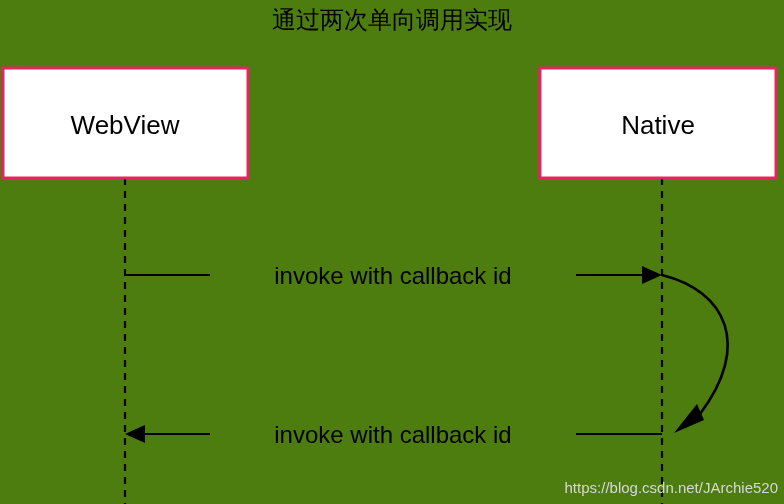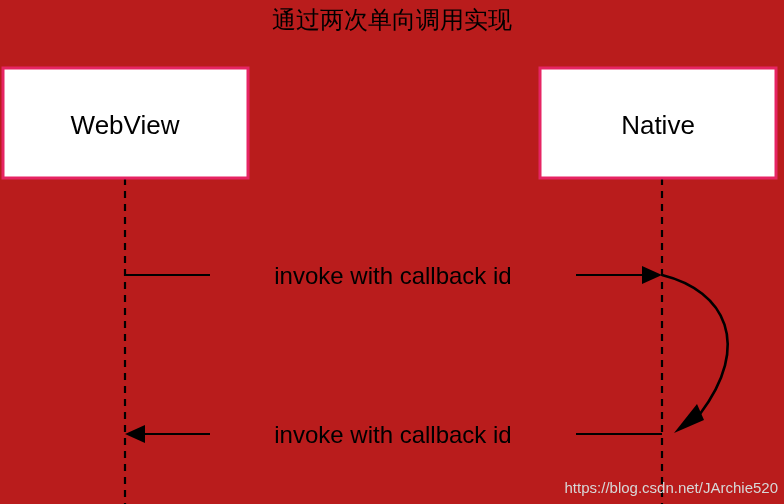--- a/index.html
+++ b/index.html
@@ -7,21 +7,21 @@
     padding: 0;
     background: #ffffff;
   }
   body {
     font-family: "Liberation Sans", "DejaVu Sans", sans-serif;
   }
   #diagram-root {
     position: relative;
     width: 784px;
     height: 504px;
-    background: #b91c1c;
+    background: #4d7c0f;
     overflow: hidden;
   }
   #seq-svg {
     position: absolute;
     top: 0;
     left: 0;
     width: 784px;
     height: 504px;
     display: block;
   }

